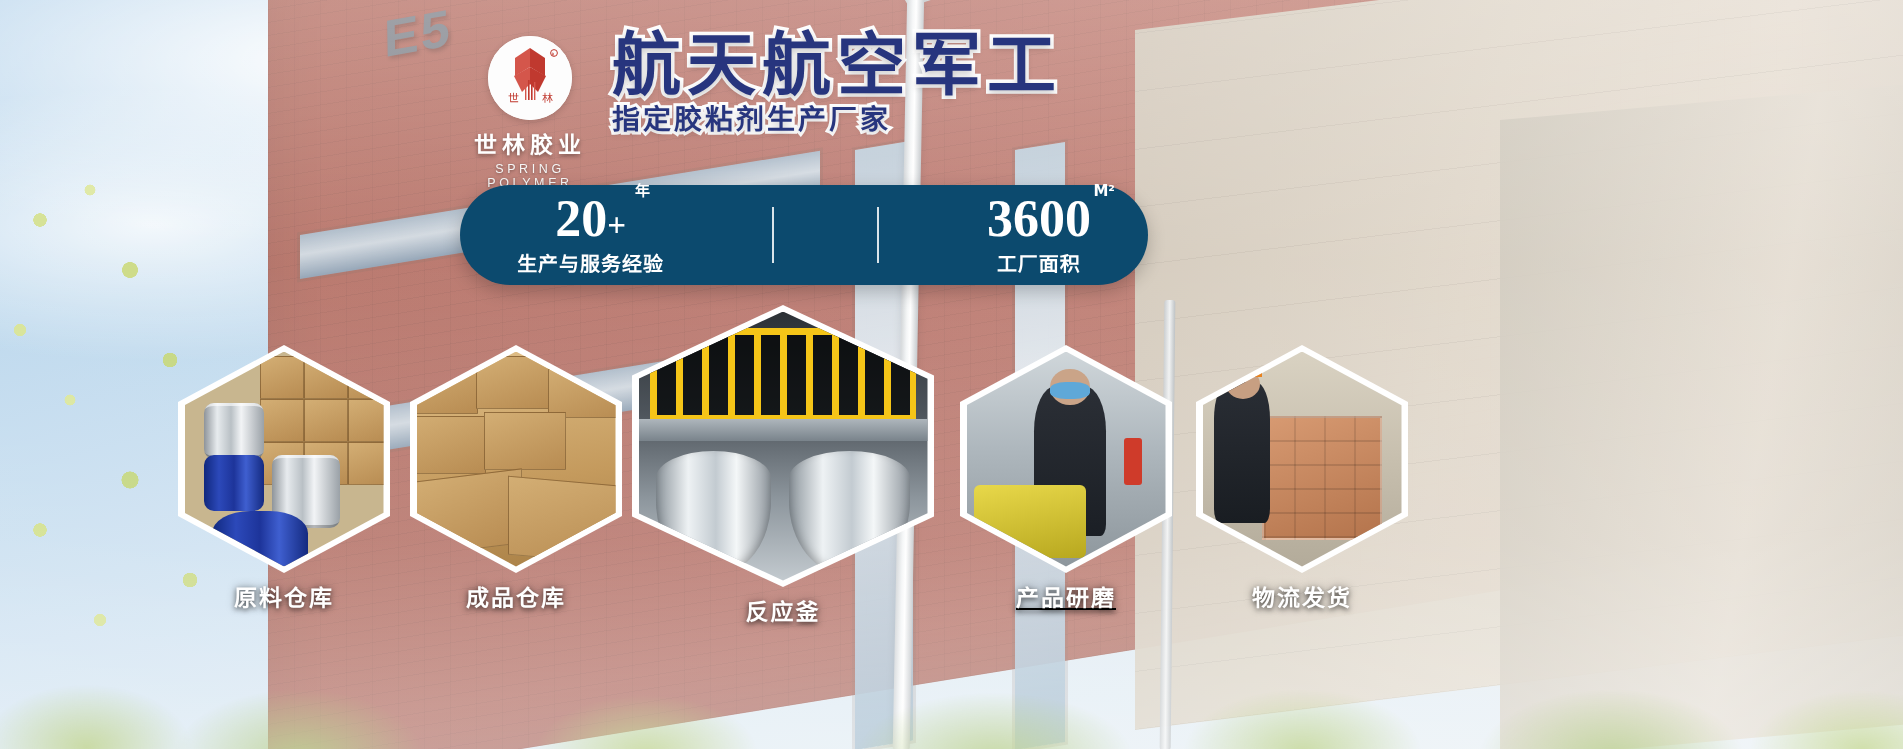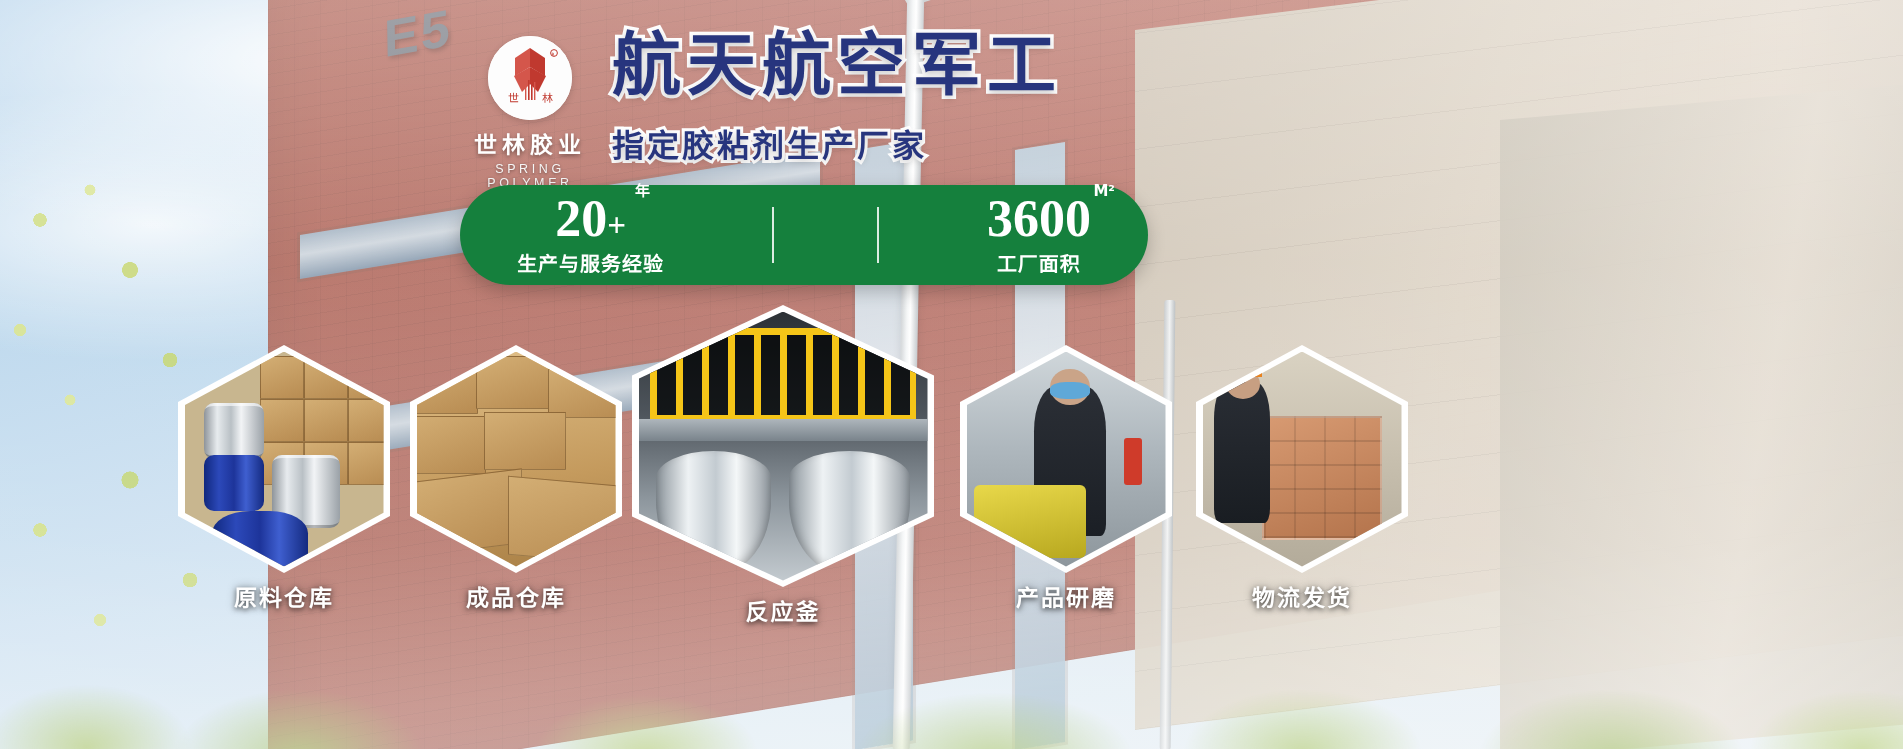--- a/index.html
+++ b/index.html
@@ -130,26 +130,26 @@
 
   
   .headline{position:absolute;left:612px;top:28px;}
   .h-main,.h-sub{
     color:#27357e;font-weight:700;white-space:nowrap;
     font-family:"DejaVu Sans","Liberation Sans",sans-serif;
     -webkit-text-stroke:7px #ffffff;paint-order:stroke fill;
     text-shadow:0 3px 7px rgba(0,0,0,.22);
   }
   .h-main{font-size:69px;letter-spacing:6px;line-height:1.08;}
-  .h-sub{font-size:32px;letter-spacing:3px;line-height:1.2;margin-top:24px;-webkit-text-stroke:6px #ffffff;}
+  .h-sub{font-size:28px;letter-spacing:3px;line-height:1.2;margin-top:0;-webkit-text-stroke:6px #ffffff;}
 
   
   .stats{
     position:absolute;left:460px;top:185px;width:688px;height:100px;
-    background:#15803d;border-radius:50px;
+    background:#0c4a6e;border-radius:50px;
     display:flex;align-items:center;justify-content:space-around;
     box-shadow:0 6px 18px rgba(0,0,0,.22);
   }
   .stat{text-align:center;color:#fff;padding:0 6px;}
   .stat-num{
     font-family:"Liberation Serif","DejaVu Serif",serif;
     font-size:52px;font-weight:700;line-height:1;position:relative;display:inline-block;
   }
   .stat-num .sup{
     position:absolute;right:-24px;top:-9px;font-size:15px;font-weight:700;
@@ -368,21 +368,21 @@
             <div class="rail"></div>
             <div class="deck"></div>
             <div class="tank" style="left:6%;width:40%;height:46%;"></div>
             <div class="tank" style="left:52%;width:42%;height:46%;"></div>
           </div>
         </div>
       </div>
       <div class="hex-cap">反应釜</div>
     </div>
 
-    <div class="hex-wrap" style="left:960px;top:345px;width:212px;">
+    <div class="hex-wrap" style="left:960px;top:345px;width:212px;text-decoration:underline;">
       <div class="hex" style="width:212px;height:228px;">
         <div class="hex-inner">
           <div class="ph ph-grind">
             <div class="worker"></div>
             <div class="worker-head"></div>
             <div class="mask"></div>
             <div class="machine-y"></div>
             <div class="bottle-r"></div>
           </div>
         </div>

